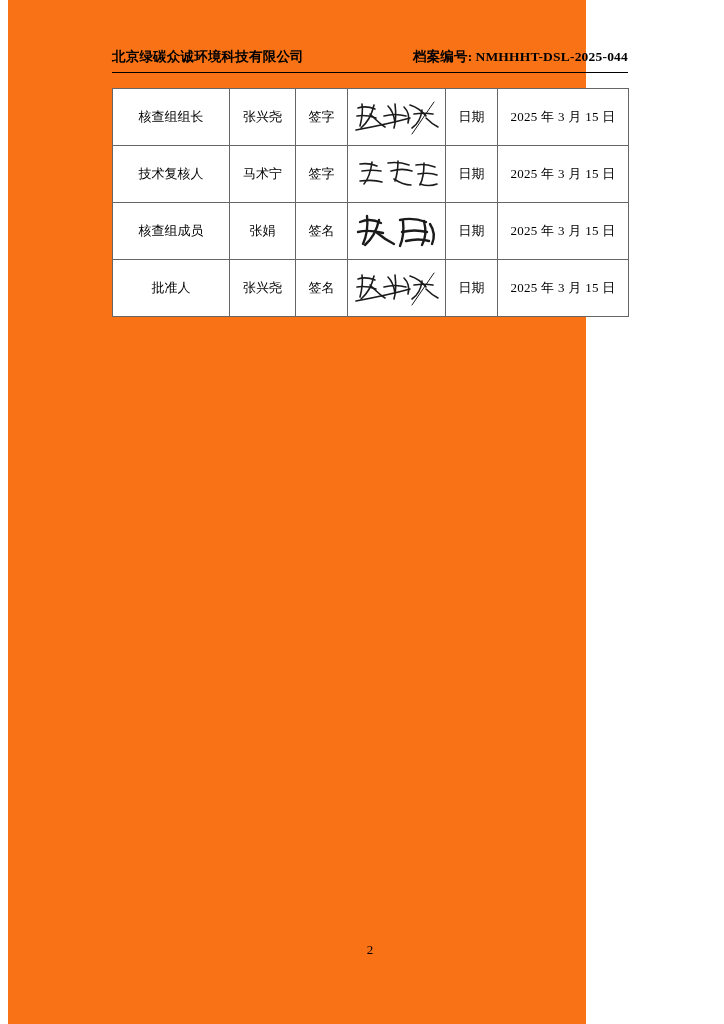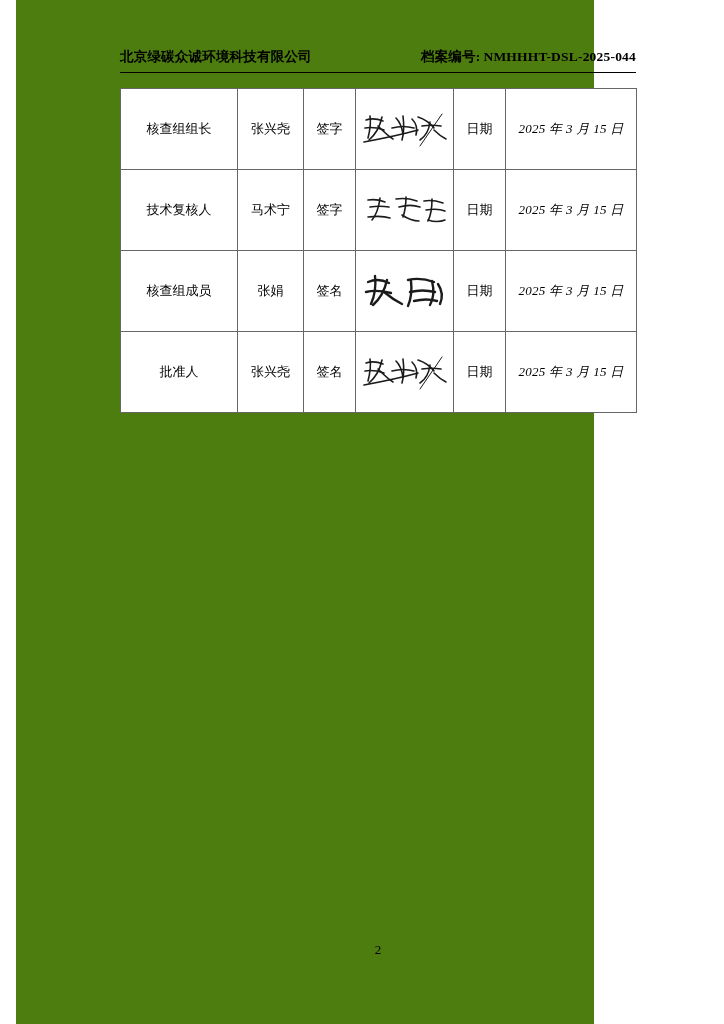--- a/index.html
+++ b/index.html
@@ -10,25 +10,25 @@
     width: 724px;
     height: 1024px;
     background: #ffffff;
     font-family: "Liberation Serif", serif;
     color: #000000;
     position: relative;
     overflow: hidden;
   }
   .page {
     position: absolute;
-    left: 16px;
+    left: 8px;
     top: 0;
     width: 578px;
     height: 1024px;
-    background: #4d7c0f;
+    background: #f97316;
   }
   
   .header {
     position: absolute;
     left: 104px;
     top: 48px;
     width: 516px;
     display: flex;
     align-items: baseline;
     justify-content: space-between;
@@ -61,34 +61,33 @@
     width: 516px;
     border-collapse: collapse;
     table-layout: fixed;
   }
   .sig-table td {
     border: 1px solid #666666;
     height: 48px;
     text-align: center;
     vertical-align: middle;
     font-size: 13px;
-    padding: 16px 2px;
+    padding: 4px 2px;
     background: #ffffff;
   }
   .col-role   { width: 117px; }
   .col-name   { width: 66px; }
   .col-siglbl { width: 52px; }
   .col-sig    { width: 98px; position: relative; }
   .col-datelbl{ width: 52px; }
   .col-date   { width: 131px; }
 
   .date-cell {
     font-size: 13px;
     letter-spacing: 0.3px;
-    font-style: italic;
   }
 
   .sig-cell {
     padding: 0 !important;
   }
   .sig-wrap {
     position: relative;
     width: 100%;
     height: 46px;
     overflow: hidden;

